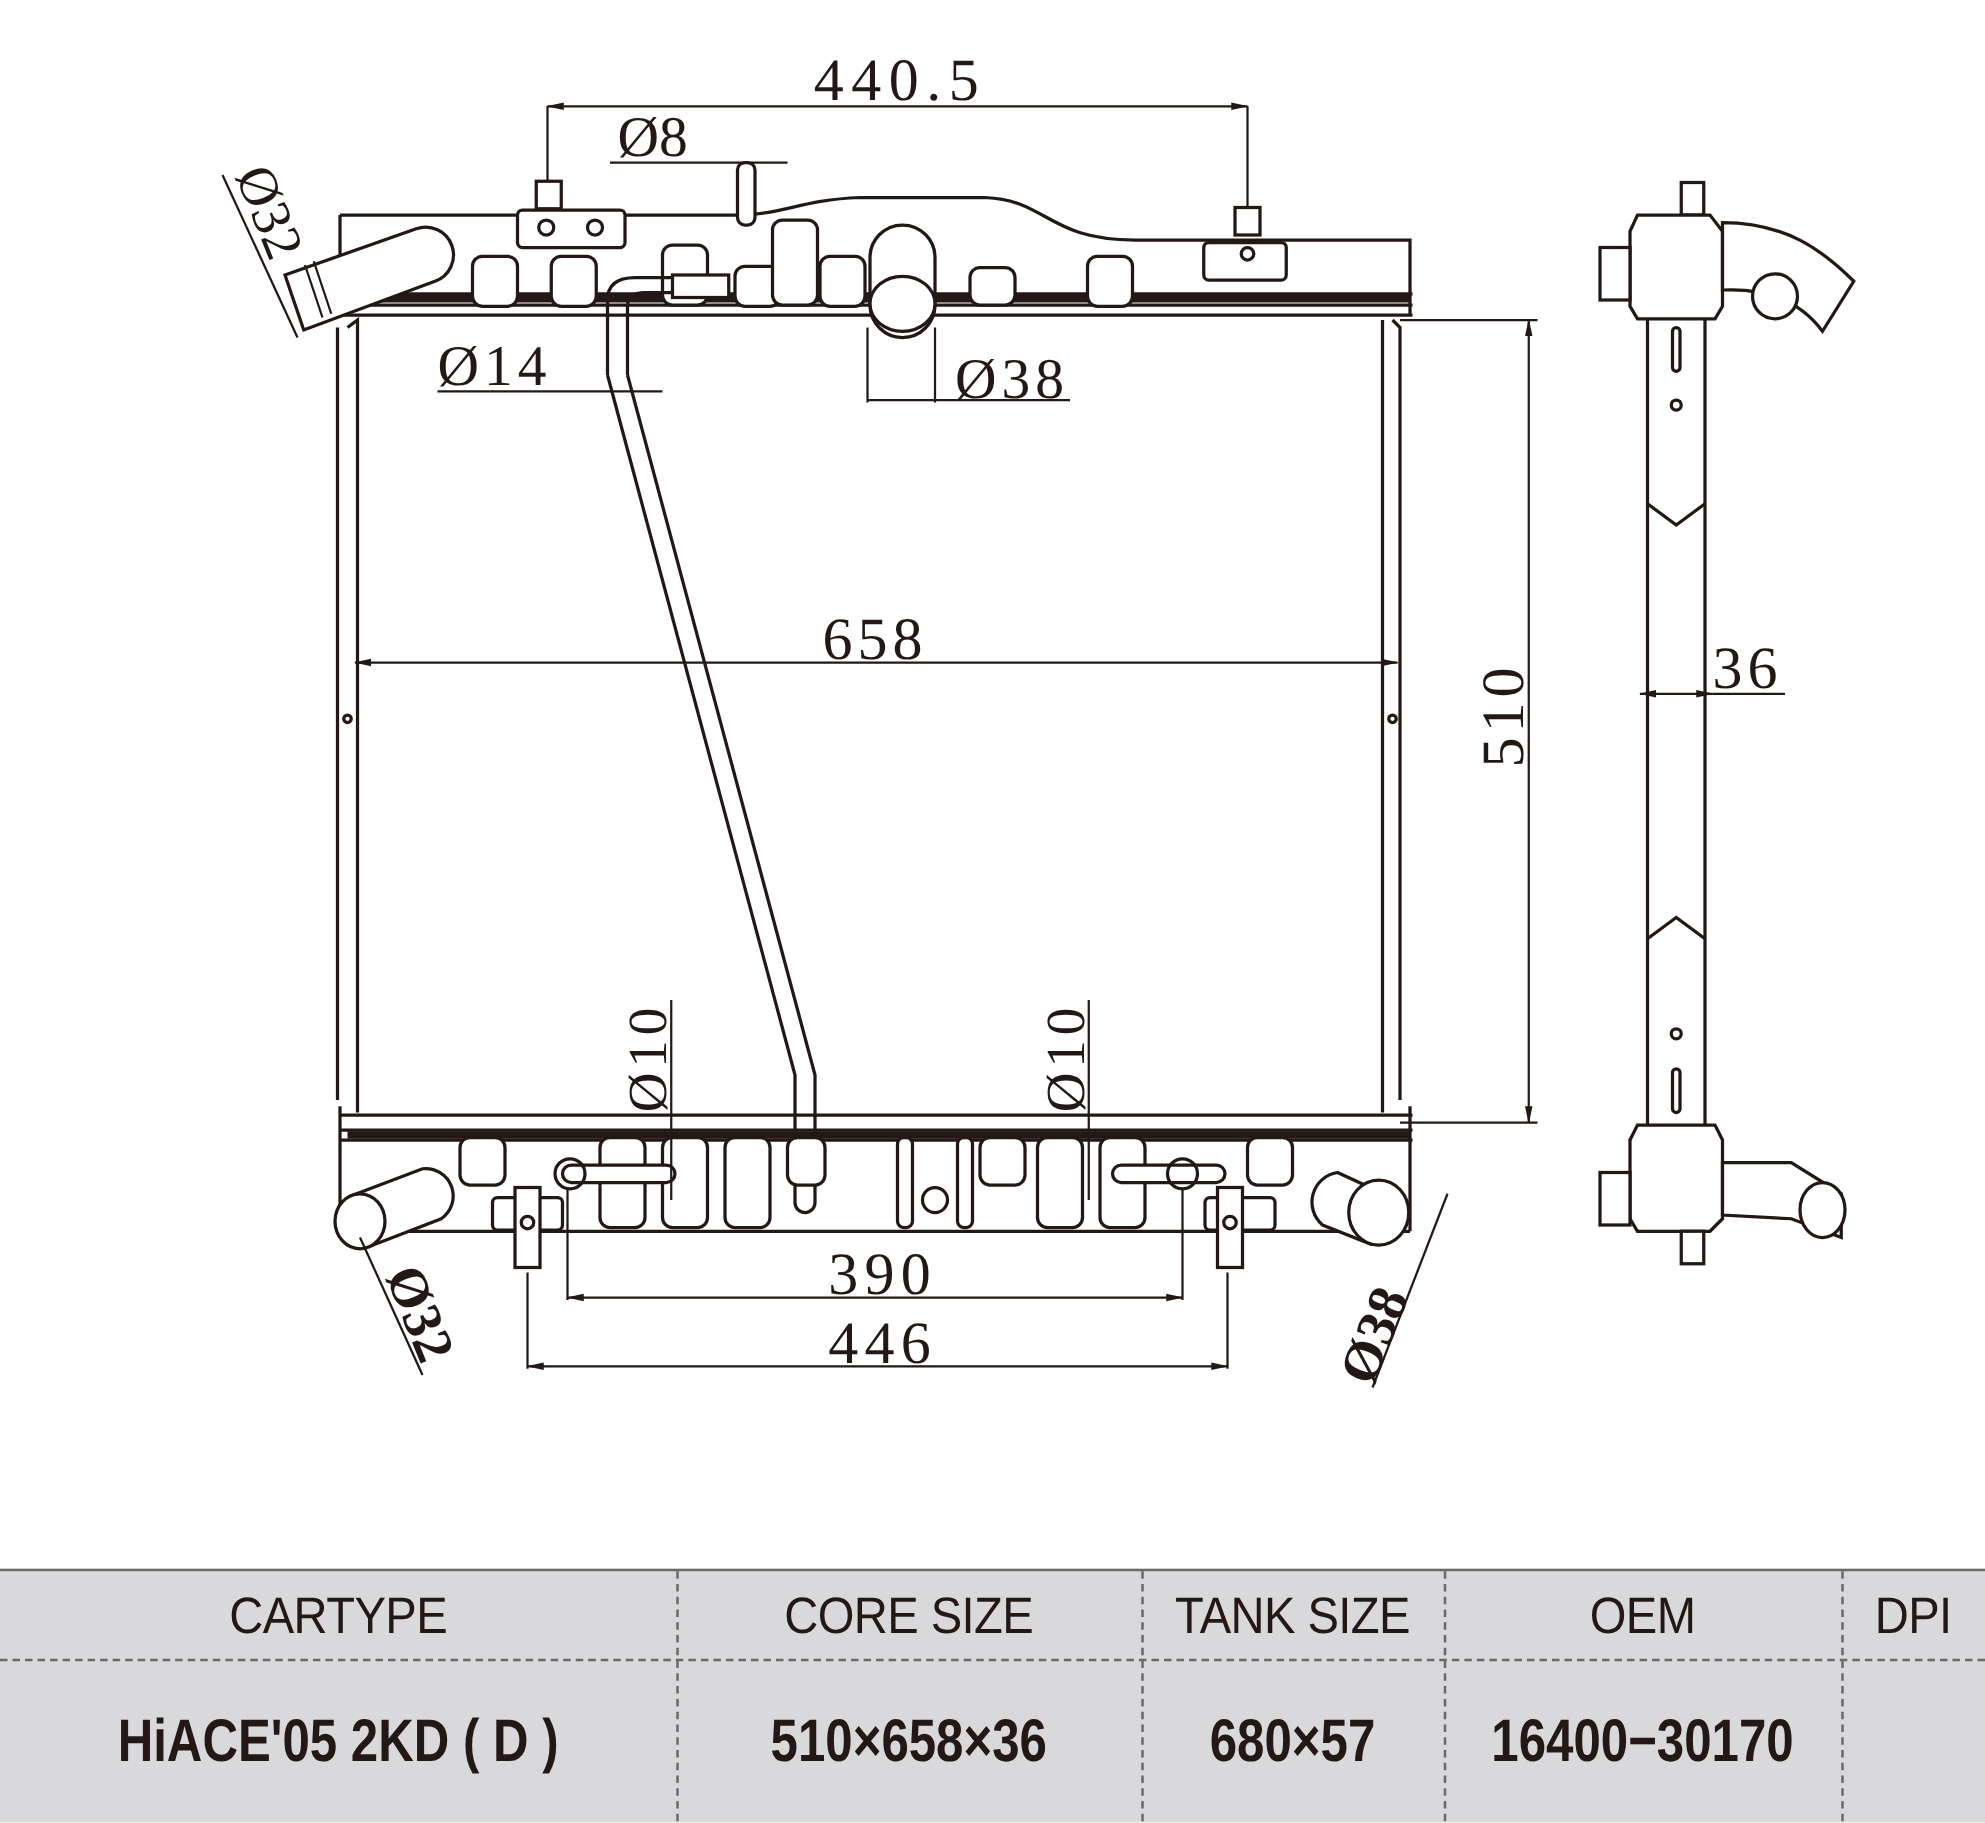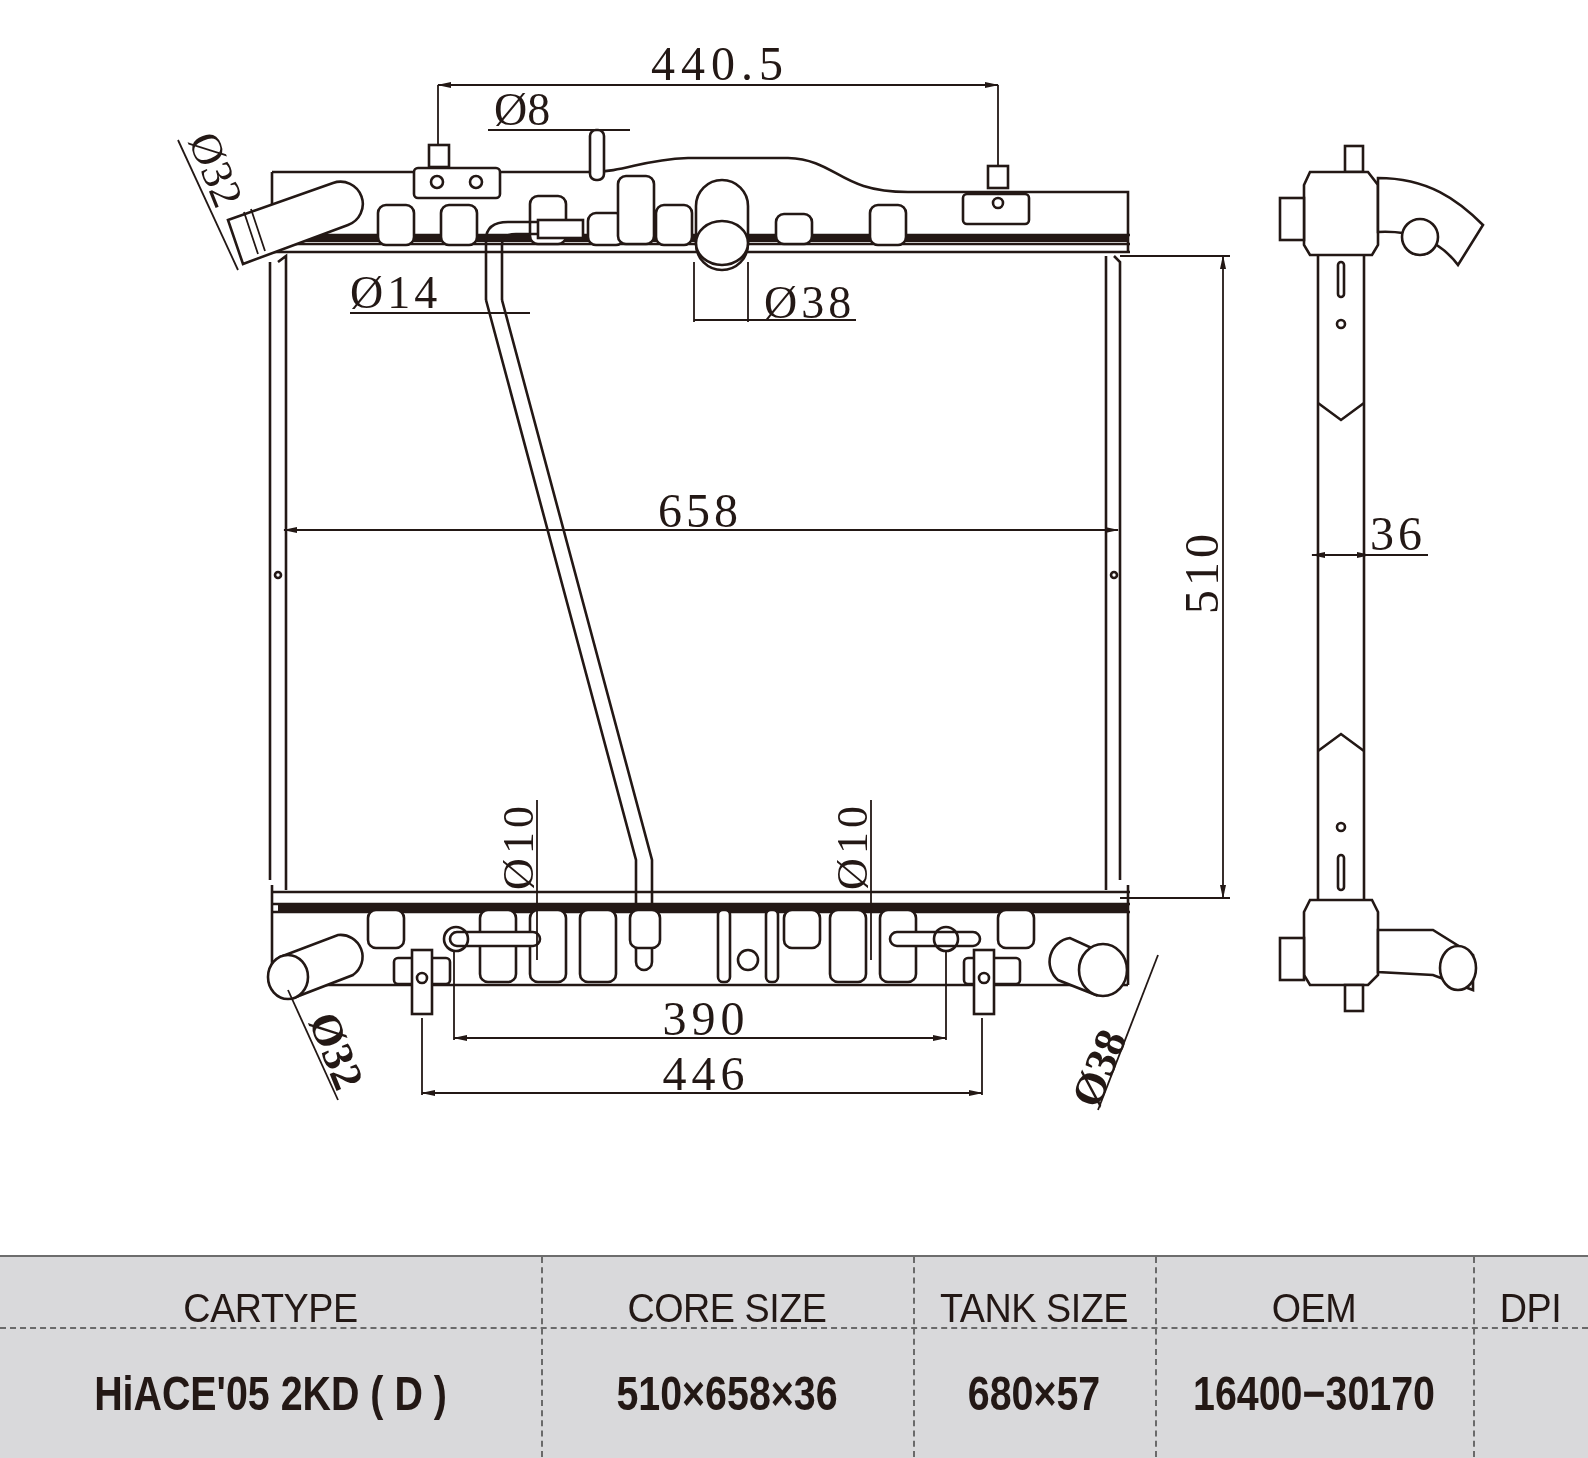--- a/index.html
+++ b/index.html
@@ -14,21 +14,21 @@
 
   #spec-table {
     position: absolute; left: 0; top: 1255px; width: 1588px; height: 203px;
     background: #d9d9db;
     border-top: 2px solid #6d6d6d;
     border-bottom: 3px solid #4a4a4a;
     font-family: "Liberation Sans", "DejaVu Sans", sans-serif;
     color: #231815;
   }
   .tbl-row { position: absolute; left: 0; width: 1588px; }
-  .tbl-row.header { top: 16px; height: 70px; }
+  .tbl-row.header { top: 0; height: 70px; }
   .tbl-row.data { top: 72px; height: 128px; font-weight: bold; }
   .row-divider {
     position: absolute; left: 0; top: 70px; width: 1588px; height: 0;
     border-top: 2px dashed #6a6a6a;
   }
   .col-divider {
     position: absolute; top: 0; height: 200px; width: 0;
     border-left: 2px dashed #6a6a6a;
   }
   .cell {

